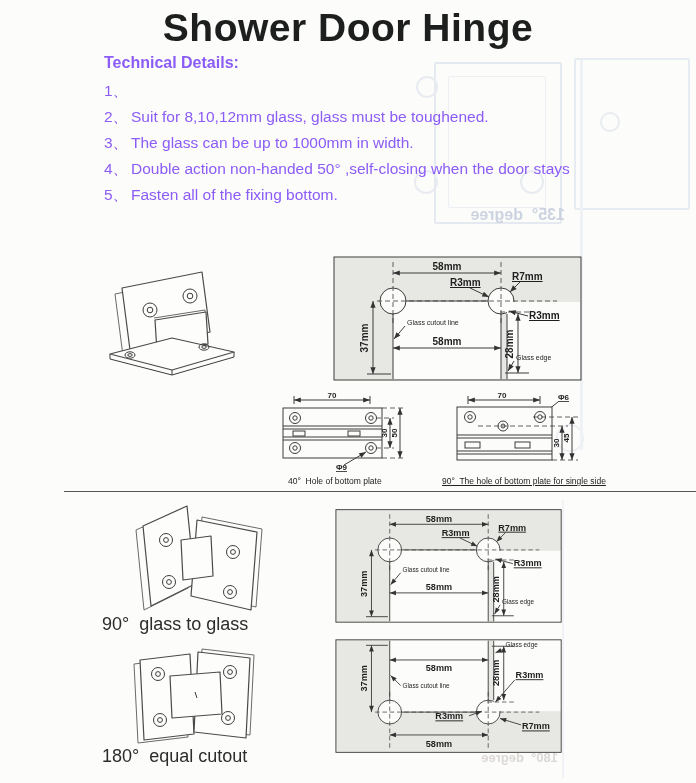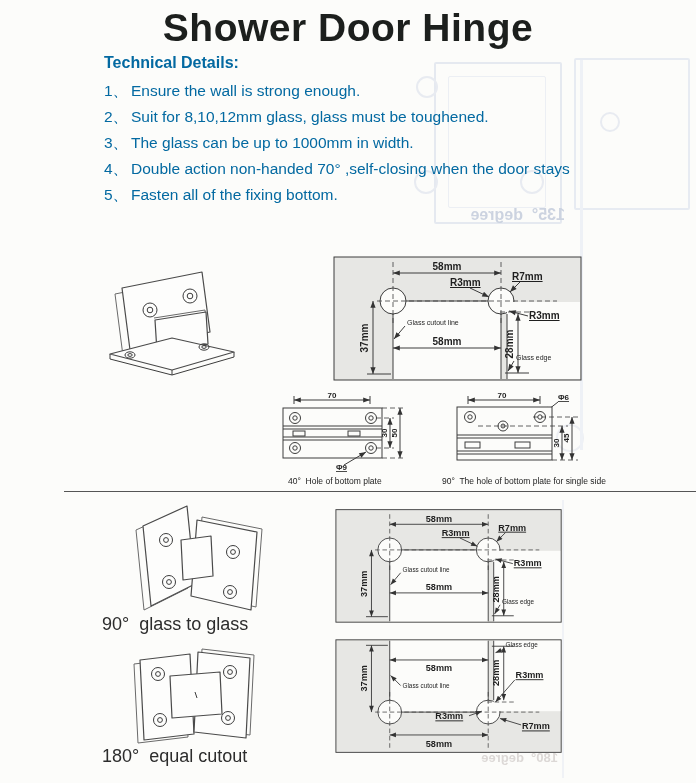--- a/index.html
+++ b/index.html
@@ -6,21 +6,21 @@
   #page{position:relative;width:696px;height:783px;background:#fcfcfa;overflow:hidden;
         font-family:"Liberation Sans",sans-serif;color:#222;}
   .abs{position:absolute;}
   .ghost{position:absolute;pointer-events:none;}
   .gbox{border:2px solid #e5e9f0;border-radius:2px;}
   .gcirc{border:2px solid #e8ebf1;border-radius:50%;}
   .gband{background:#eef1f6;}
   .gtxt{transform:scaleX(-1);color:#ccd3e0;font-weight:bold;white-space:pre;}
   #title{left:0;top:6px;width:696px;text-align:center;font-size:39px;font-weight:bold;
          color:#1c1f1d;letter-spacing:.5px;}
-  #tech{left:104px;top:54px;width:486px;font-size:15.5px;color:#0369a1;}
+  #tech{left:104px;top:54px;width:486px;font-size:15.5px;color:#8b5cf6;}
   #tech .hd{font-weight:bold;font-size:16px;margin-bottom:6px;}
   .trow{display:flex;line-height:26px;}
   .tnum{width:27px;flex:none;}
   .twrap{margin-left:27px;line-height:26px;}
   .vlabel{position:absolute;font-size:21px;color:#2c2c2c;white-space:pre;}
   .vlabel.big{font-size:18px;}
   .cap{position:absolute;font-size:8.5px;color:#222;white-space:pre;}
   #divider{left:64px;top:491px;width:632px;height:0;border-top:1.6px solid #555;}
   svg{position:absolute;overflow:visible;}
   svg text{fill:#1f1f1f;}
@@ -64,33 +64,32 @@
       </marker>
     </defs>
   </svg>
 
   <div id="title" class="abs">Shower Door Hinge</div>
 
   <div id="tech" class="abs">
     <div class="hd">Technical Details:</div>
     <div class="trow">
       <span class="tnum">1、</span>
-      <span>Ensure the wall is strong enough.</span>
     </div>
     <div class="trow">
       <span class="tnum">2、</span>
       <span>Suit for 8,10,12mm glass, glass must be toughened.</span>
     </div>
     <div class="trow">
       <span class="tnum">3、</span>
       <span>The glass can be up to 1000mm in width.</span>
     </div>
     <div class="trow">
       <span class="tnum">4、</span>
-      <span>Double action non-handed 70° ,self-closing when the door stays</span>
+      <span>Double action non-handed 50° ,self-closing when the door stays</span>
     </div>
     <div class="trow">
       <span class="tnum">5、</span>
       <span>Fasten all of the fixing bottom.</span>
     </div>
   </div>
 
   <svg style="left:100px;top:268px;" width="140" height="115" viewBox="0 0 140 115">
     <g>
       <polygon class="hinge2" points="15,26 95,10 103,70 23,88"></polygon>
@@ -290,21 +289,21 @@
     <g>
       <line class="dsh" x1="104" y1="67" x2="130" y2="67"></line>
       <line class="ln" x1="114" y1="33" x2="114" y2="67" marker-start="url(#mS)" marker-end="url(#mE)"></line>
       <text class="pltxt" transform="rotate(-90 111 50)" x="111" y="50" text-anchor="middle">30</text>
     </g>
     <g>
       <line class="ln" x1="124" y1="24" x2="124" y2="67" marker-start="url(#mS)" marker-end="url(#mE)"></line>
       <text class="pltxt" transform="rotate(-90 121 45)" x="121" y="45" text-anchor="middle">45</text>
     </g>
   </svg>
-  <div class="cap" style="left:442px;top:476px;">90°  The hole of bottom plate for single side</div>
+  <div class="cap" style="left:442px;top:476px;text-decoration:underline;">90°  The hole of bottom plate for single side</div>
 
   <div id="divider" class="abs"></div>
 
   <svg style="left:335px;top:506px;" width="228" height="118" viewBox="0 0 250 129" preserveAspectRatio="none">
     <rect class="glass" x="1" y="4" width="247" height="123"></rect>
     <rect class="wcut" x="60" y="48" width="108" height="78"></rect>
     <circle class="oln" cx="60" cy="48" r="13"></circle>
     <circle class="oln" cx="168" cy="48" r="13"></circle>
     <line class="ln" x1="73" y1="48" x2="155" y2="48"></line>
     <line class="ln" x1="60" y1="61" x2="60" y2="126"></line>

